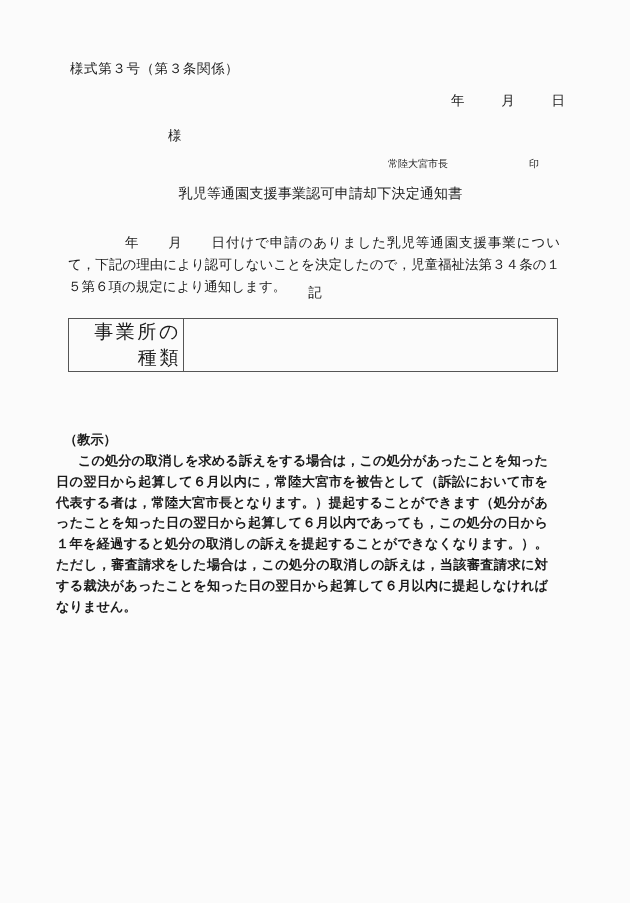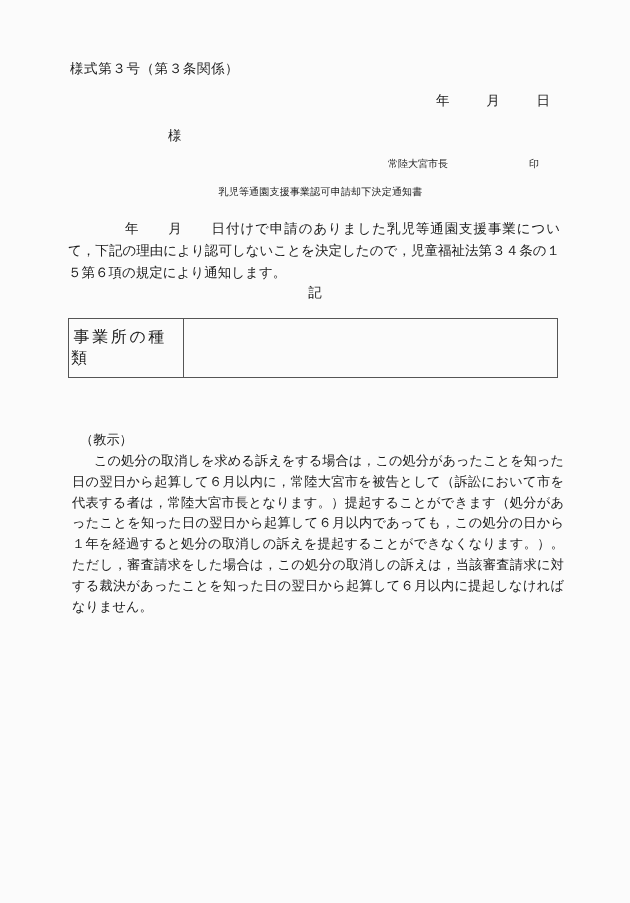--- a/index.html
+++ b/index.html
@@ -29,21 +29,21 @@
     left: 70px;
     top: 60px;
     font-size: 13.5px;
     letter-spacing: 0.6px;
     white-space: nowrap;
   }
 
   
   .date-line {
     position: absolute;
-    right: 80px;
+    right: 65px;
     top: 92px;
     font-size: 13.5px;
     white-space: nowrap;
   }
   .date-line .gap {
     display: inline-block;
     width: 30px;
   }
 
   
@@ -68,30 +68,30 @@
     width: 76px;
   }
 
   
   .doc-title {
     position: absolute;
     left: 0;
     right: 0;
     top: 185px;
     text-align: center;
-    font-size: 10px;
+    font-size: 14px;
     letter-spacing: 0.2px;
     margin-left: 11px;
   }
 
   
   .body-block {
     position: absolute;
     left: 68px;
-    top: 218px;
+    top: 232px;
     width: 492px;
     font-size: 13.5px;
     line-height: 1.62;
     text-align: justify;
   }
   .body-block .lead-indent {
     display: inline-block;
     width: 56px;
   }
   .body-block .date-gap {
@@ -118,45 +118,46 @@
     border-collapse: collapse;
     table-layout: fixed;
   }
   .entry-table td {
     border: 1px solid #555555;
     padding: 0;
     vertical-align: middle;
   }
   .entry-table td.label-cell {
     width: 110px;
-    text-align: left;
-    font-size: 16px;
+    text-align: right;
+    font-size: 19px;
     letter-spacing: 2.6px;
     text-indent: 2.6px;
-    padding: 8px 2px;
+    padding: 0 2px;
   }
   .entry-table td.label-cell.tight {
     letter-spacing: 1.1px;
     text-indent: 1.1px;
   }
   .entry-table tr.row-type td { height: 41px; }
   .entry-table tr.row-reason td { height: 65px; }
   .entry-table td.value-cell {
     padding: 3px 6px;
     font-size: 13px;
   }
 
   
   .instructions {
     position: absolute;
-    left: 72px;
+    left: 56px;
     top: 430px;
     width: 492px;
     font-size: 13.2px;
     line-height: 1.58;
+    font-weight: bold;
   }
   .instructions .kyoji-heading {
     margin: 0 0 0 8px;
     font-size: 13.2px;
   }
   .instructions p.note {
     margin: 0;
     text-align: justify;
     text-justify: inter-ideograph;
   }

